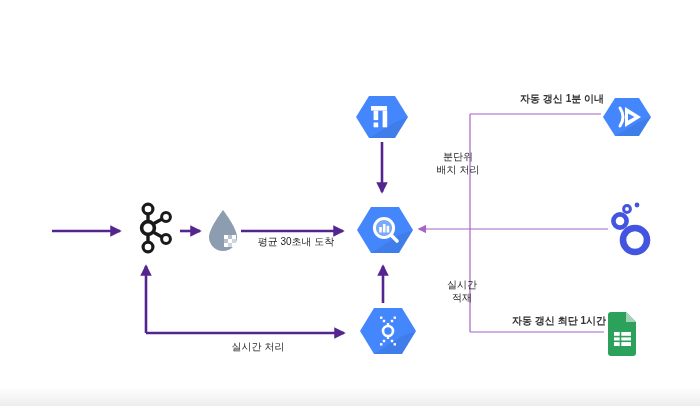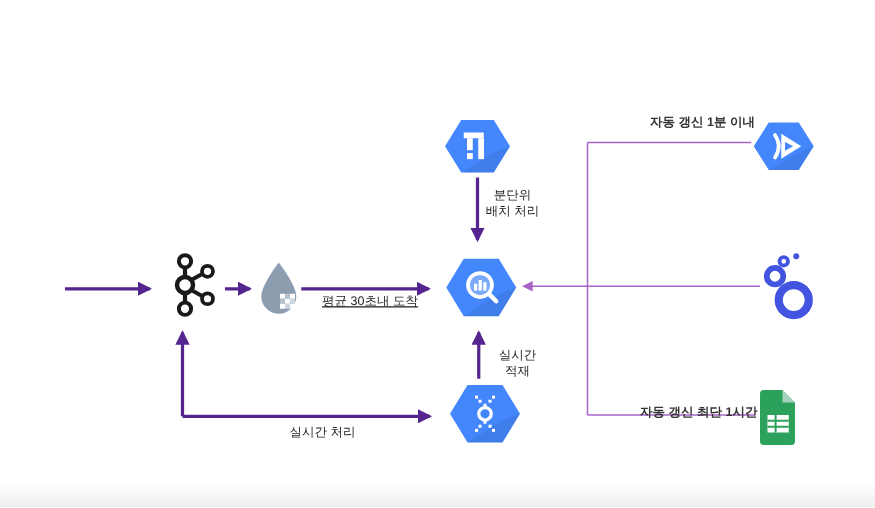--- a/index.html
+++ b/index.html
@@ -1,21 +1,21 @@
 <!DOCTYPE html>
 <html style="--c-title: #7b2c91; --c-arrow: #55258f; --c-thinLine: #a763c8; --c-gcpBlue: #4487fd; --c-lookerBlue: #4355e0; --c-sheetsGreen: #2ca15c; --c-sheetsFold: #a5d2ba; --c-kafkaBlack: #1a1a1a; --c-dropletGray: #8c9db0; --c-text: #1e1e1e;"><head>
 <meta charset="utf-8">
 <style>
   html,body{margin:0;padding:0;background:#ffffff;}
   #stage{
     position:relative;width:700px;height:406px;background:#fff;overflow:hidden;
     font-family:"Liberation Sans","DejaVu Sans",sans-serif;
   }
   .abs{position:absolute;}
-  .ml{white-space:pre-line;}
+  .ml{white-space:pre-line;margin-left:48px;}
   #title{
     left:46px;top:21px;font-size:19px;font-weight:bold;
     color:var(--c-title);letter-spacing:-0.5px;
   }
   .lbl{font-size:10px;color:var(--c-text);line-height:1.25;}
   .lbl-c{text-align:center;}
   .lbl-r{text-align:right;}
   .lbl-b{font-weight:600;color:#333;}
   #streaming-insert{
     left:246px;top:191px;width:100px;text-align:center;
@@ -56,29 +56,29 @@
     <path class="main-line" d="M382,142 V192" marker-end="url(#ah)"></path>
     <path class="main-line" d="M383,303 V266" marker-end="url(#ah)"></path>
     <path class="main-line" d="M146,333 V266" marker-end="url(#ah)"></path>
     <path class="main-line" d="M146,333 H344" marker-end="url(#ah)"></path>
     <path class="thin-line" d="M470,114 V332"></path>
     <path class="thin-line" d="M470,114 H601"></path>
     <path class="thin-line" d="M608,229 H419" marker-end="url(#aht)"></path>
     <path class="thin-line" d="M470,332 H604"></path>
   </svg>
 
-  <div class="abs lbl lbl-c" style="left:246px;top:236px;width:100px;text-decoration:underline;">평균 30초내 도착</div>
+  <div class="abs lbl lbl-c" style="left:246px;top:236px;width:100px;">평균 30초내 도착</div>
   <div class="abs lbl lbl-c ml" style="left:384px;top:151px;width:52px;">분단위
 배치 처리</div>
   <div class="abs lbl lbl-c ml" style="left:394px;top:279px;width:40px;">실시간
 적재</div>
   <div class="abs lbl lbl-c" style="left:218px;top:341px;width:80px;">실시간 처리</div>
 
   <div class="abs lbl lbl-r lbl-b" style="left:498px;top:93px;width:106px;">자동 갱신 1분 이내</div>
-  <div class="abs lbl lbl-r lbl-b" style="left:494px;top:325px;width:112px;">자동 갱신 최단 1시간</div>
+  <div class="abs lbl lbl-r lbl-b" style="left:494px;top:315px;width:112px;">자동 갱신 최단 1시간</div>
 
   <svg class="abs" style="left:120px;top:196px;" width="56" height="66" viewBox="0 0 56 66">
     <g fill="none">
       <line class="kafka-line" x1="28" y1="18" x2="28" y2="26" stroke-width="3.4"></line>
       <line class="kafka-line" x1="28" y1="38" x2="28" y2="46" stroke-width="3.4"></line>
       <line class="kafka-line" x1="33" y1="28" x2="42" y2="23" stroke-width="3.2"></line>
       <line class="kafka-line" x1="33" y1="36" x2="42" y2="41" stroke-width="3.2"></line>
       <circle class="kafka-stroke" cx="28" cy="32" r="6.4" stroke-width="3.6"></circle>
       <circle class="kafka-stroke" cx="28" cy="13" r="4.9" stroke-width="3.2"></circle>
       <circle class="kafka-stroke" cx="28" cy="51" r="4.9" stroke-width="3.2"></circle>

